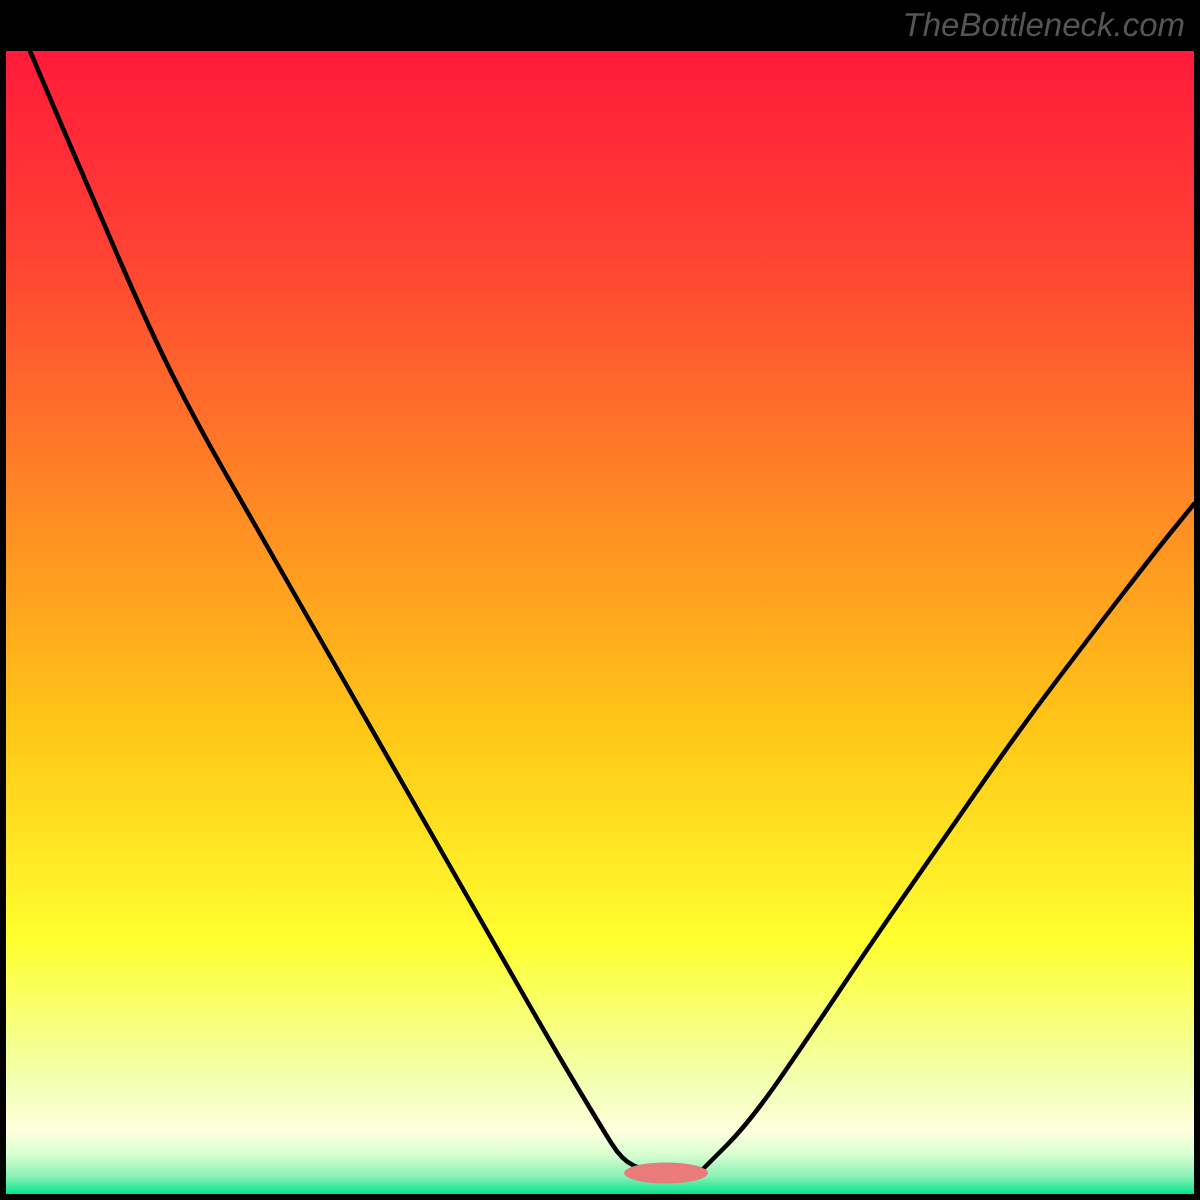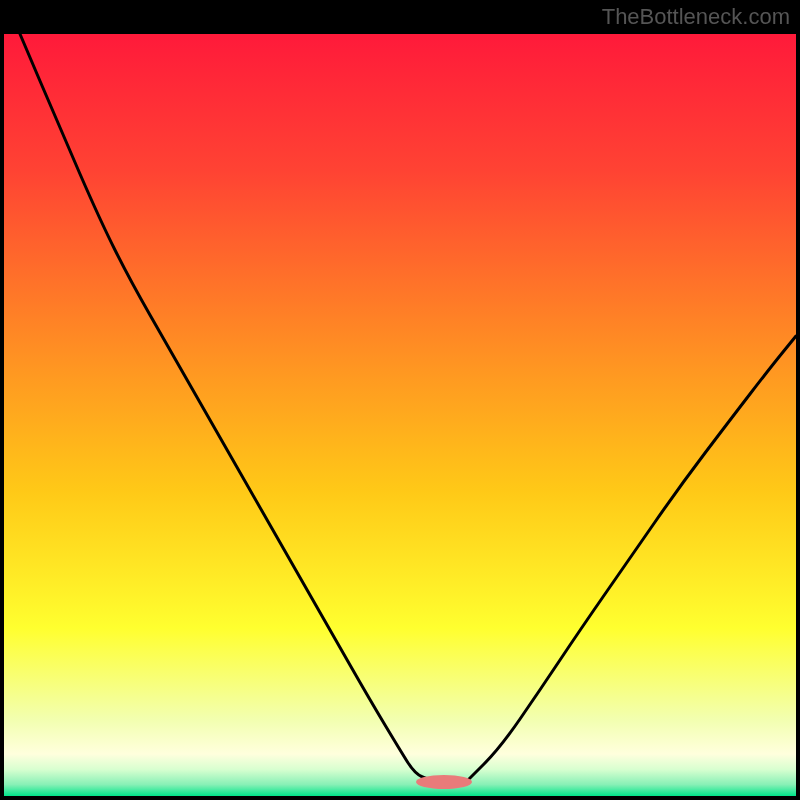--- a/index.html
+++ b/index.html
@@ -9,20 +9,21 @@
     height: 800px;
     background: #000;
     overflow: hidden;
   }
   .chart-container {
     position: absolute;
     top: 0;
     left: 0;
     width: 800px;
     height: 800px;
+    font-style: italic;
   }
   .watermark {
     position: absolute;
     top: 4px;
     right: 10px;
     color: #555;
     font-family: Arial, Helvetica, sans-serif;
     font-size: 22px;
     font-weight: 500;
     user-select: none;

